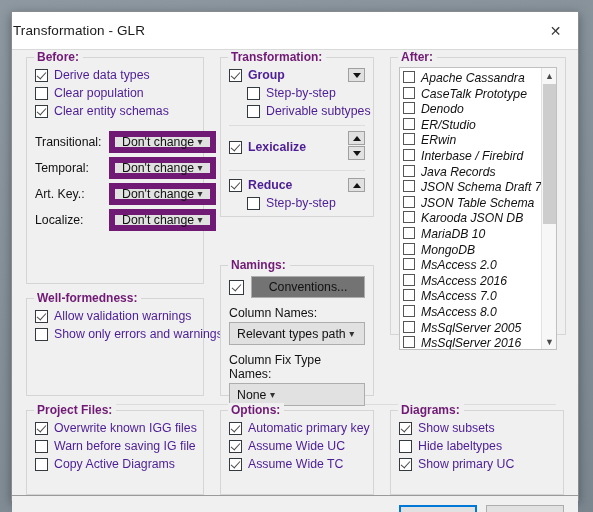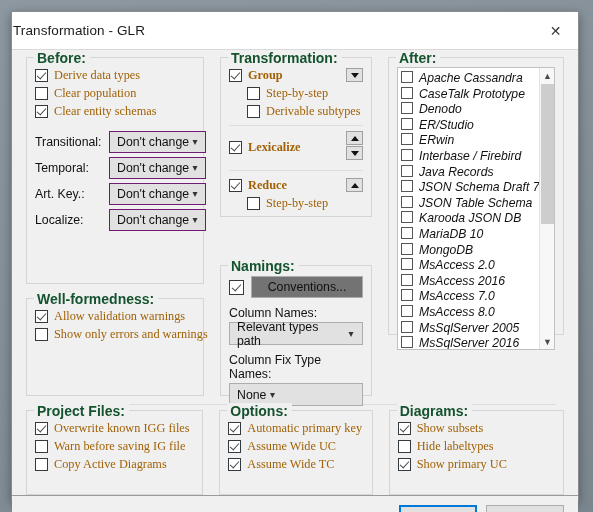--- a/index.html
+++ b/index.html
@@ -62,21 +62,21 @@
     background: #f0f0f0;
     position: relative;
     margin: 0 6px 0 6px;
     padding: 8px 8px 7px 8px;
   }
   .gb > .gb-title {
     position: absolute;
     top: -8px; left: 7px;
     background: #f0f0f0;
     padding: 0 4px 0 3px;
-    font-size: 14px; font-weight: bold; color: #14532d;
+    font-size: 12px; font-weight: bold; color: #701a75;
     white-space: nowrap;
   }
 
   
   .cbrow {
     display: flex; align-items: center;
     height: 18px; cursor: default;
   }
   .cbrow.indent { padding-left: 18px; }
   .cb {
@@ -89,37 +89,37 @@
   }
   .cb.checked::after {
     content: "";
     position: absolute;
     left: 3px; top: 0px;
     width: 4px; height: 8px;
     border: solid #4a4a4a;
     border-width: 0 1.6px 1.6px 0;
     transform: rotate(42deg);
   }
-  .cb-label { font-size: 12.3px; color: #a16207; white-space: nowrap; font-family: Liberation Serif, serif; }
+  .cb-label { font-size: 12.3px; color: #4c1d95; white-space: nowrap; }
   .cb-label.bold { font-weight: bold; }
 
   
   .fieldrow {
     display: flex; align-items: center;
     height: 26px;
   }
   .fieldlabel {
     font-size: 12.3px; color: #111;
     width: 74px; flex: 0 0 74px;
   }
   .combo {
     flex: 1 1 auto;
     height: 22px;
     background: #e1e1e1;
-    border: 1px solid #701a75;
+    border: 6px solid #701a75;
     display: flex; align-items: center;
     padding: 0 4px 0 7px;
     font-size: 12.3px; color: #111;
     position: relative;
     cursor: default;
   }
   .combo .cv { flex: 1 1 auto; white-space: nowrap; overflow: hidden; }
   .chev {
     width: 12px; flex: 0 0 12px;
     text-align: center;

